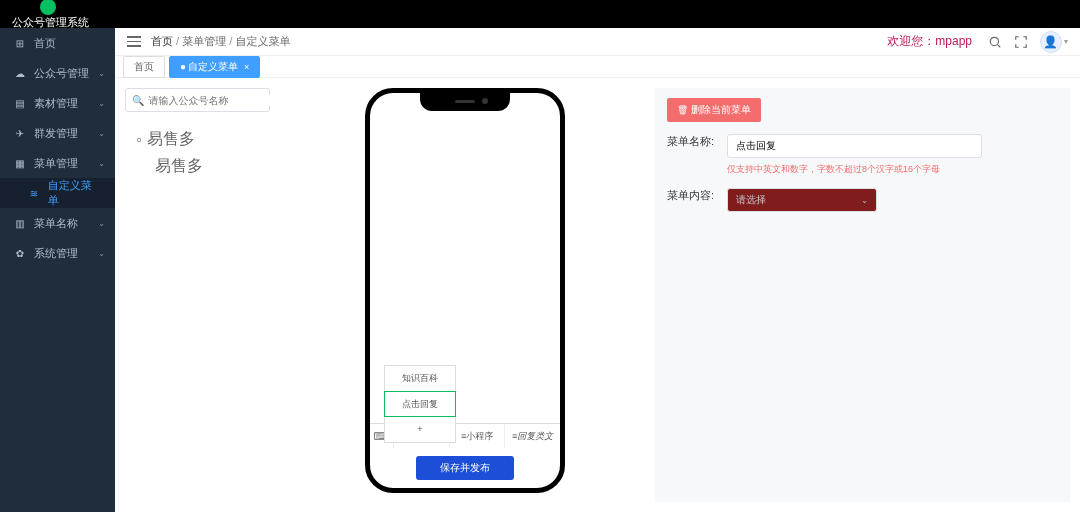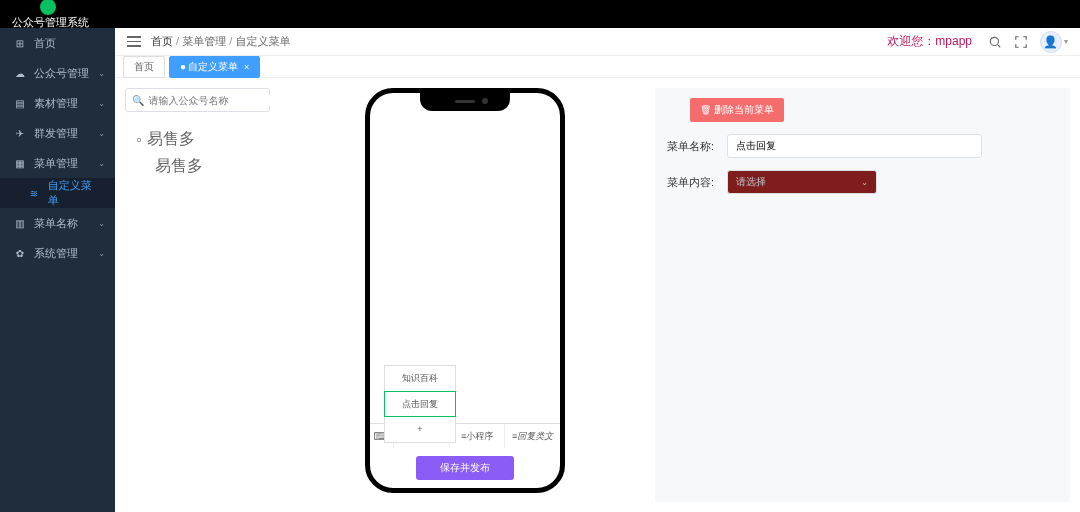--- a/index.html
+++ b/index.html
@@ -63,26 +63,26 @@
     .submenu-item { height: 26px; display: flex; align-items: center; justify-content: center; font-size: 9px; color: #555; border-bottom: 1px solid #eee; cursor: pointer; }
     .submenu-item:last-child { border-bottom: none; }
     .submenu-item.selected { border: 1px solid #07c160; margin: -1px; }
     
     .phone-bottom { border-top: 1px solid #ddd; height: 25px; display: flex; }
     .kb-cell { width: 24px; border-right: 1px solid #eee; display: flex; align-items: center; justify-content: center; font-size: 11px; color: #666; }
     .menu-cell { flex: 1; border-right: 1px solid #eee; display: flex; align-items: center; justify-content: center; font-size: 9px; color: #555; cursor: pointer; }
     .menu-cell:last-child { border-right: none; font-style: italic; }
     
     .publish-bar { height: 40px; display: flex; align-items: center; justify-content: center; }
-    .publish-btn { background: #8b5cf6; color: #fff; font-size: 10px; padding: 5px 24px; border-radius: 3px; border: none; cursor: pointer; }
+    .publish-btn { background: #1d4ed8; color: #fff; font-size: 10px; padding: 5px 24px; border-radius: 3px; border: none; cursor: pointer; }
     
     .right-panel { width: 415px; background: #f7f8fa; padding: 10px 12px; }
-    .del-btn { background: #f56c6c; color: #fff; font-size: 10px; padding: 5px 10px; border-radius: 2px; border: none; cursor: pointer; margin-left: 23px; }
+    .del-btn { background: #f56c6c; color: #fff; font-size: 10px; padding: 5px 10px; border-radius: 2px; border: none; cursor: pointer; }
     .del-btn::before { content: '🗑 '; font-size: 9px; }
-    .form-row { display: flex; align-items: center; margin-top: 12px; }
+    .form-row { display: flex; align-items: flex-start; margin-top: 12px; }
     .form-label { width: 60px; font-size: 11px; color: #333; }
     .form-input { flex: 0 0 255px; height: 24px; border: 1px solid #dcdfe6; border-radius: 3px; padding: 0 8px; font-size: 10px; background: #fff; }
     .hint-text { font-size: 9px; color: #f56c6c; margin-left: 60px; margin-top: 5px; }
     .form-select { flex: 0 0 150px; height: 24px; border: 1px solid #dcdfe6; border-radius: 3px; padding: 0 8px; font-size: 10px; color: #c0c4cc; background: #7f1d1d; display: flex; align-items: center; justify-content: space-between; cursor: pointer; }
     .sel-chev { font-size: 8px; color: #c0c4cc; }
   </style>
 </head>
 <body>
 
 <div class="top-bar">
@@ -215,20 +215,21 @@
           </div>
         </div>
       </div>
 
       <div class="right-panel">
         <button class="del-btn">删除当前菜单</button>
         <div class="form-row">
           <span class="form-label">菜单名称:</span>
           <input class="form-input" value="点击回复" style="">
         </div>
+        <div class="hint-text">仅支持中英文和数字，字数不超过8个汉字或16个字母</div>
         <div class="form-row">
           <span class="form-label">菜单内容:</span>
           <div class="form-select">
             <span>请选择</span>
             <span class="sel-chev">⌄</span>
           </div>
         </div>
       </div>
     </div>
   </div>

